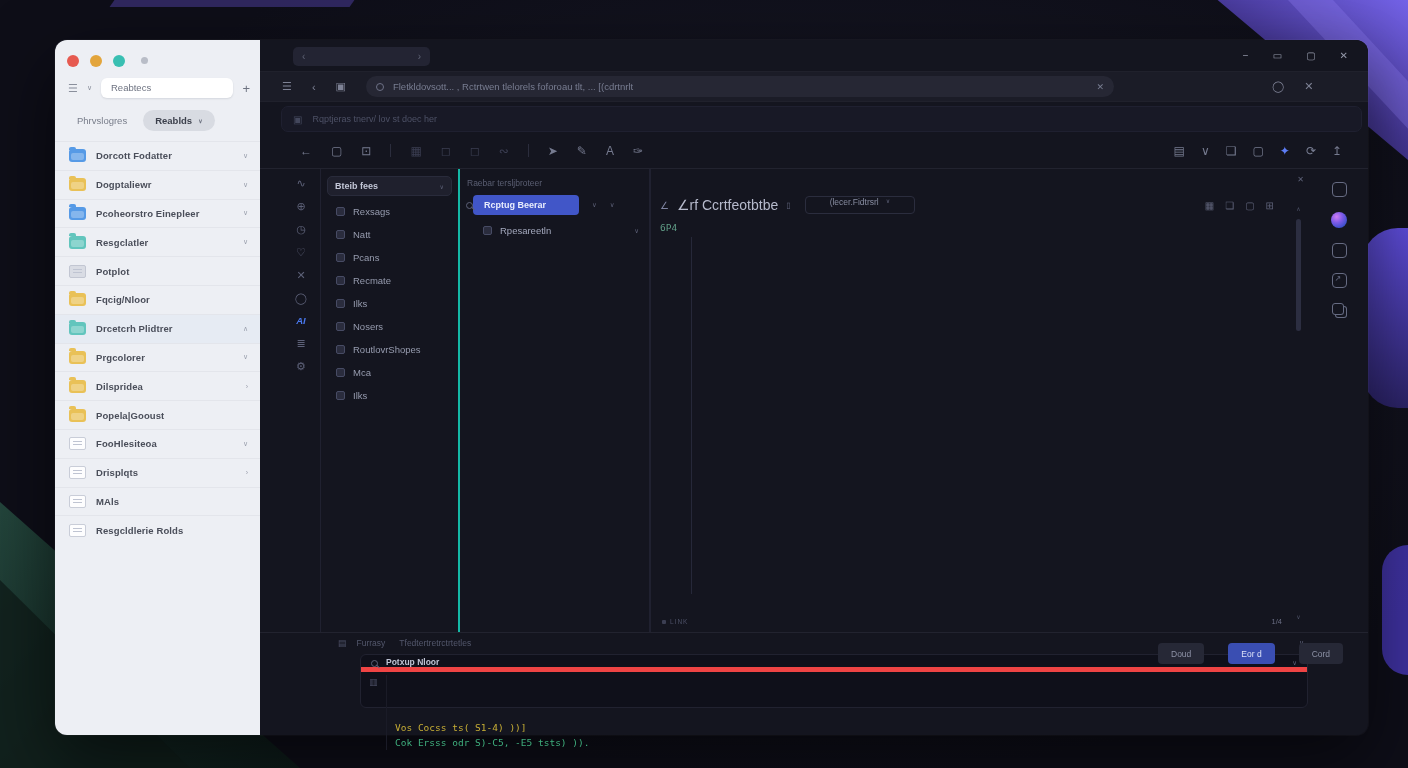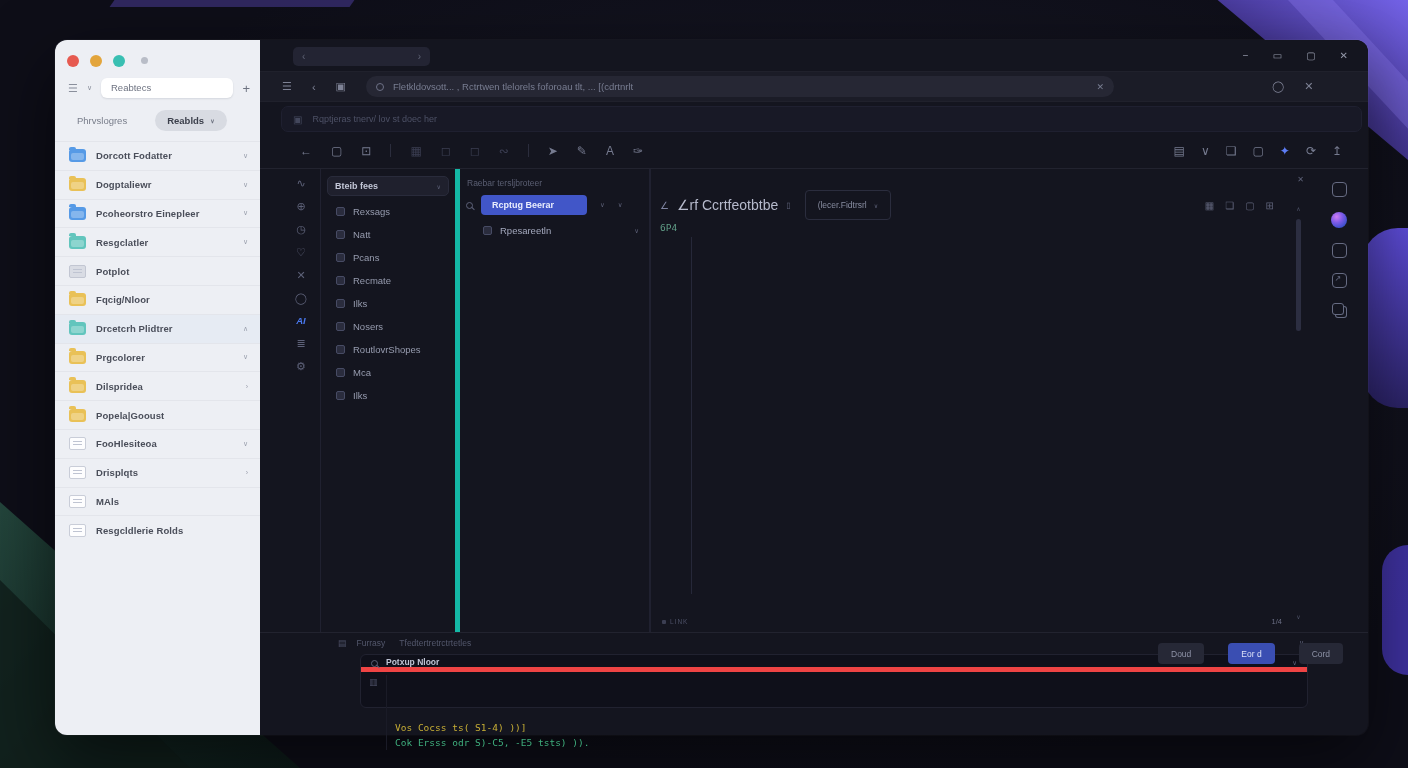--- a/index.html
+++ b/index.html
@@ -18,21 +18,21 @@
 .sidebar{position:absolute;left:0;top:0;width:205px;height:695px;background:#edeff4;border-radius:12px 0 0 12px;overflow:hidden}
 .traffic{display:flex;align-items:center;gap:11px;padding:11px 0 0 12px;height:30px}
 .light{width:12px;height:12px;border-radius:50%}
 .light.red{background:#e65a50}.light.yellow{background:#e3a53c}.light.teal{background:#39bfb2}
 .light.gray{width:7px;height:7px;background:#b9bdc7;margin-left:5px}
 .sb-top{display:flex;align-items:center;gap:9px;padding:8px 10px 0 13px}
 .sb-ic{color:#8a8f9c;font-size:11px}
 .sb-ic.sm{font-size:7px}
 .sb-search{flex:1;height:20px;background:#fff;border-radius:6px;box-shadow:0 1px 2px rgba(30,40,60,.12);font-size:9.5px;color:#6d7280;line-height:20px;padding-left:10px}
 .sb-ic.plus{font-size:13px;color:#6d7280}
-.sb-tabs{display:flex;align-items:flex-start;gap:16px;padding:12px 6px 10px 10px}
+.sb-tabs{display:flex;align-items:flex-start;gap:4px;padding:12px 6px 10px 10px}
 .sb-tab{display:flex;align-items:center;gap:6px;height:21px;padding:0 12px;border-radius:12px;font-size:9.5px;color:#787d8a}
 .sb-tab .sb-tab-chev{display:none;font-size:6px;color:#6d7280}
 .sb-tab.active{background:#d8dbe2;color:#3c404c;font-weight:700}
 .sb-tab.active .sb-tab-chev{display:inline}
 .sb-item{position:relative;display:flex;align-items:center;gap:10px;height:28.8px;padding:0 12px 0 14px;border-top:1px solid #e3e5eb}
 .sb-item.sel{background:#e6ebf3}
 .sb-item-label{flex:1;font-size:9.5px;color:#4a4e5a;font-weight:600;letter-spacing:.1px;white-space:nowrap;overflow:hidden}
 .sb-item-chev{font-size:7px;color:#9ba0ad}
 .fico{position:relative;width:17px;height:13px;border-radius:3px;flex:0 0 auto}
 .fico::before{content:"";position:absolute;top:-2.5px;left:0;width:7px;height:3px;border-radius:2px 2px 0 0;background:inherit}
@@ -65,46 +65,46 @@
 .tbi.dim{color:#3b3e52}
 .tbi.accent{color:#5d7df5}
 .tbi.div{width:1px;height:13px;background:#2b2d3d;font-size:0}
 .ws-line{position:absolute;left:205px;width:1108px;height:1px;background:#22232f}
 .ws-line.top{top:128px}.ws-line.bottom{top:592px}
 
 .rail{position:absolute;left:226px;top:138px;width:40px;display:flex;flex-direction:column;align-items:center;gap:12px}
 .rail-ic{color:#5d6178;font-size:11px;line-height:1}
 .rail-ic.ai{color:#4a79ef;font-weight:700;font-style:italic;font-size:9.5px}
 
-.files-panel{position:absolute;left:265px;top:129px;width:140px;height:463px;border-left:1px solid #202130;border-right:5px solid #14b8a6}
+.files-panel{position:absolute;left:265px;top:129px;width:140px;height:463px;border-left:1px solid #202130;border-right:2px solid #14b8a6}
 .fp-header{margin:7px 6px 4px;height:20px;background:#1f202d;border:1px solid #292b3b;border-radius:5px;display:flex;align-items:center;padding:0 7px}
 .fp-h-label{font-size:9px;font-weight:700;color:#c3c7d7}
 .fp-h-chev{margin-left:auto;font-size:6px;color:#5d6178}
 .fp-item{display:flex;align-items:center;gap:8px;height:23px;padding-left:15px}
 .cb{width:9px;height:9px;background:#2a2c3d;border:1px solid #474b64;border-radius:2px;flex:0 0 auto}
 .fp-label{font-size:9.5px;color:#979caf;white-space:nowrap}
 
 .sel-panel{position:absolute;left:405px;top:129px;width:190px;height:463px;border-right:1px solid #202130}
 .sp-title{padding:9px 0 0 7px;font-size:8.5px;color:#5b5f73}
 .sp-row{display:flex;align-items:center;margin-top:7px;padding:0 6px}
 .mag{width:7px;height:7px;border:1px solid currentColor;border-radius:50%;position:relative;color:#5d6178;flex:0 0 auto}
 .mag::after{content:"";position:absolute;width:4px;height:1px;background:currentColor;transform:rotate(45deg);right:-3px;bottom:-1px}
-.sp-btn{height:20px;background:#4156c8;border-radius:4px;color:#e9edfd;font-size:9px;font-weight:700;display:flex;align-items:center;padding:0 11px;margin-left:8px;flex:1;max-width:106px}
+.sp-btn{height:20px;background:#4156c8;border-radius:4px;color:#e9edfd;font-size:9px;font-weight:700;display:flex;align-items:center;padding:0 11px;margin-left:0;flex:1;max-width:106px}
 .sp-chev{font-size:6.5px;color:#5d6178;margin-left:13px}
 .sp-item{display:flex;align-items:center;gap:8px;margin-top:10px;padding:0 10px 0 23px}
 .sp-item-label{font-size:9.5px;color:#a3a8bc;flex:1}
 .sp-item-chev{font-size:6.5px;color:#5d6178}
 
 .editor{position:absolute;left:595px;top:129px;width:658px;height:463px;border-left:1px solid #202130}
 .ed-close{position:absolute;right:4px;top:6px;font-size:8px;color:#5d6178}
 .ed-tabbar{display:flex;align-items:center;gap:8px;height:24px;margin-top:24px;padding:0 34px 0 9px}
 .ed-tab-ic{color:#7e83a0;font-size:10px}
 .ed-tab-label{font-size:14px;color:#b6bacc;white-space:nowrap}
 .ed-flag{font-size:8px;color:#5d6178}
-.ed-crumb{display:flex;align-items:center;gap:7px;height:30px;border:1px solid #2b2d3e;border-radius:4px;padding:0 12px;margin-left:6px;font-size:8.5px;color:#888da1;white-space:nowrap}
+.ed-crumb{display:flex;gap:7px;height:18px;border:1px solid #2b2d3e;border-radius:4px;padding:0 24px;margin-left:6px;font-size:8.5px;color:#888da1;white-space:nowrap}
 .ed-crumb-chev{font-size:6px;color:#5d6178}
 .ed-tb-right{margin-left:auto;display:flex;gap:11px}
 .ed-tbi{color:#5d6178;font-size:10px}
 .gutter{position:absolute;left:9px;top:53px;font-family:"DejaVu Sans Mono",monospace;font-size:9.5px;color:#5f9b85}
 .indent-guide{position:absolute;left:40px;top:68px;height:357px;width:1px;background:#262839}
 .code{position:absolute;left:26px;top:51px;right:22px;font-family:"DejaVu Sans Mono",monospace;font-size:10.5px;line-height:15px}
 .cl{height:15px;white-space:pre;overflow:hidden}
 .i0{padding-left:0}.i1{padding-left:22px}.i2{padding-left:44px}.i3{padding-left:66px}.i4{padding-left:88px}
 .ed-status-l{position:absolute;left:11px;bottom:7px;display:flex;align-items:center;gap:4px;font-size:6.5px;letter-spacing:1px;color:#4c5066}
 .ed-status-l .dot{width:4px;height:4px;background:#3b3e52;border-radius:1px}

